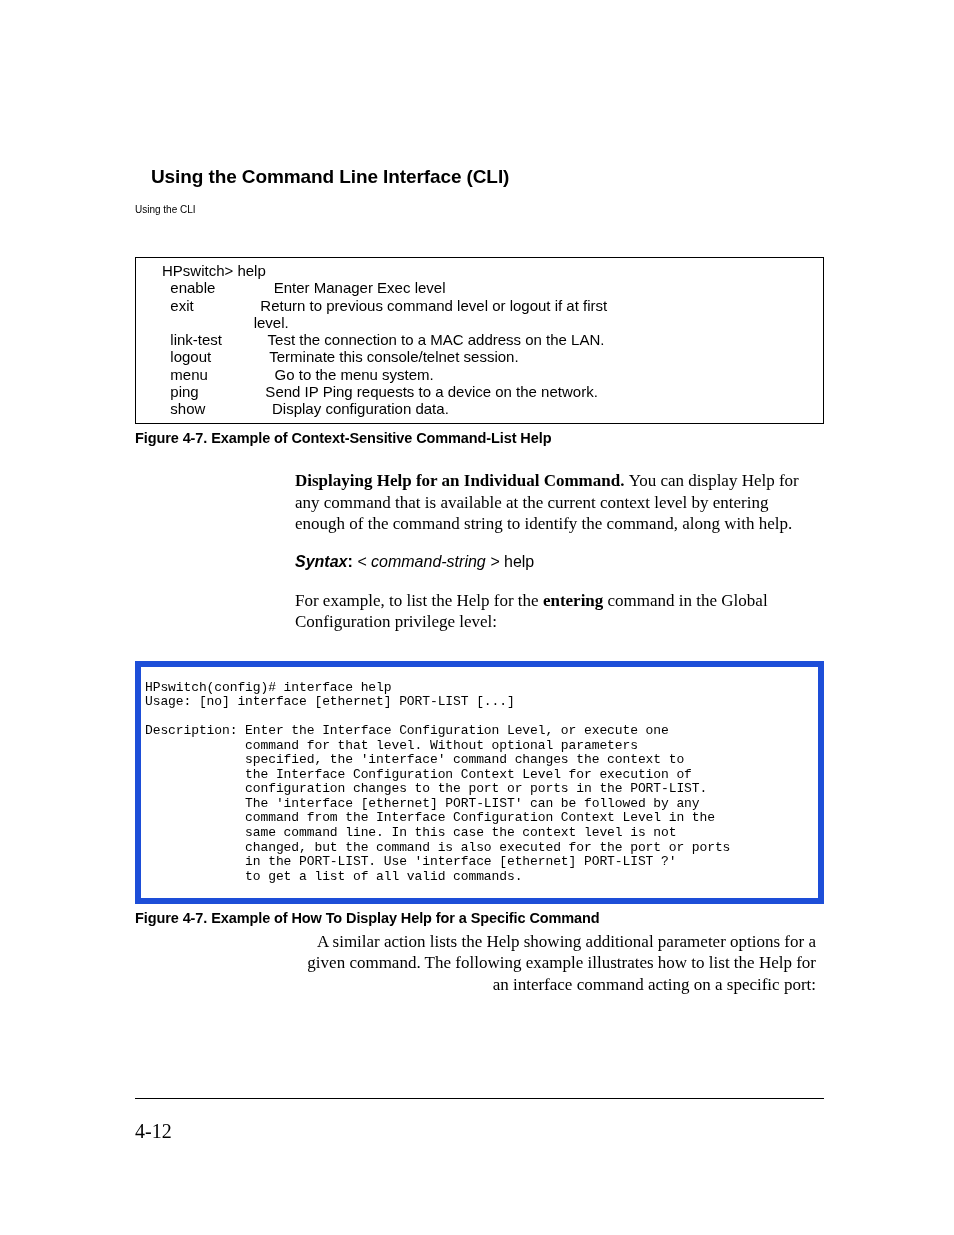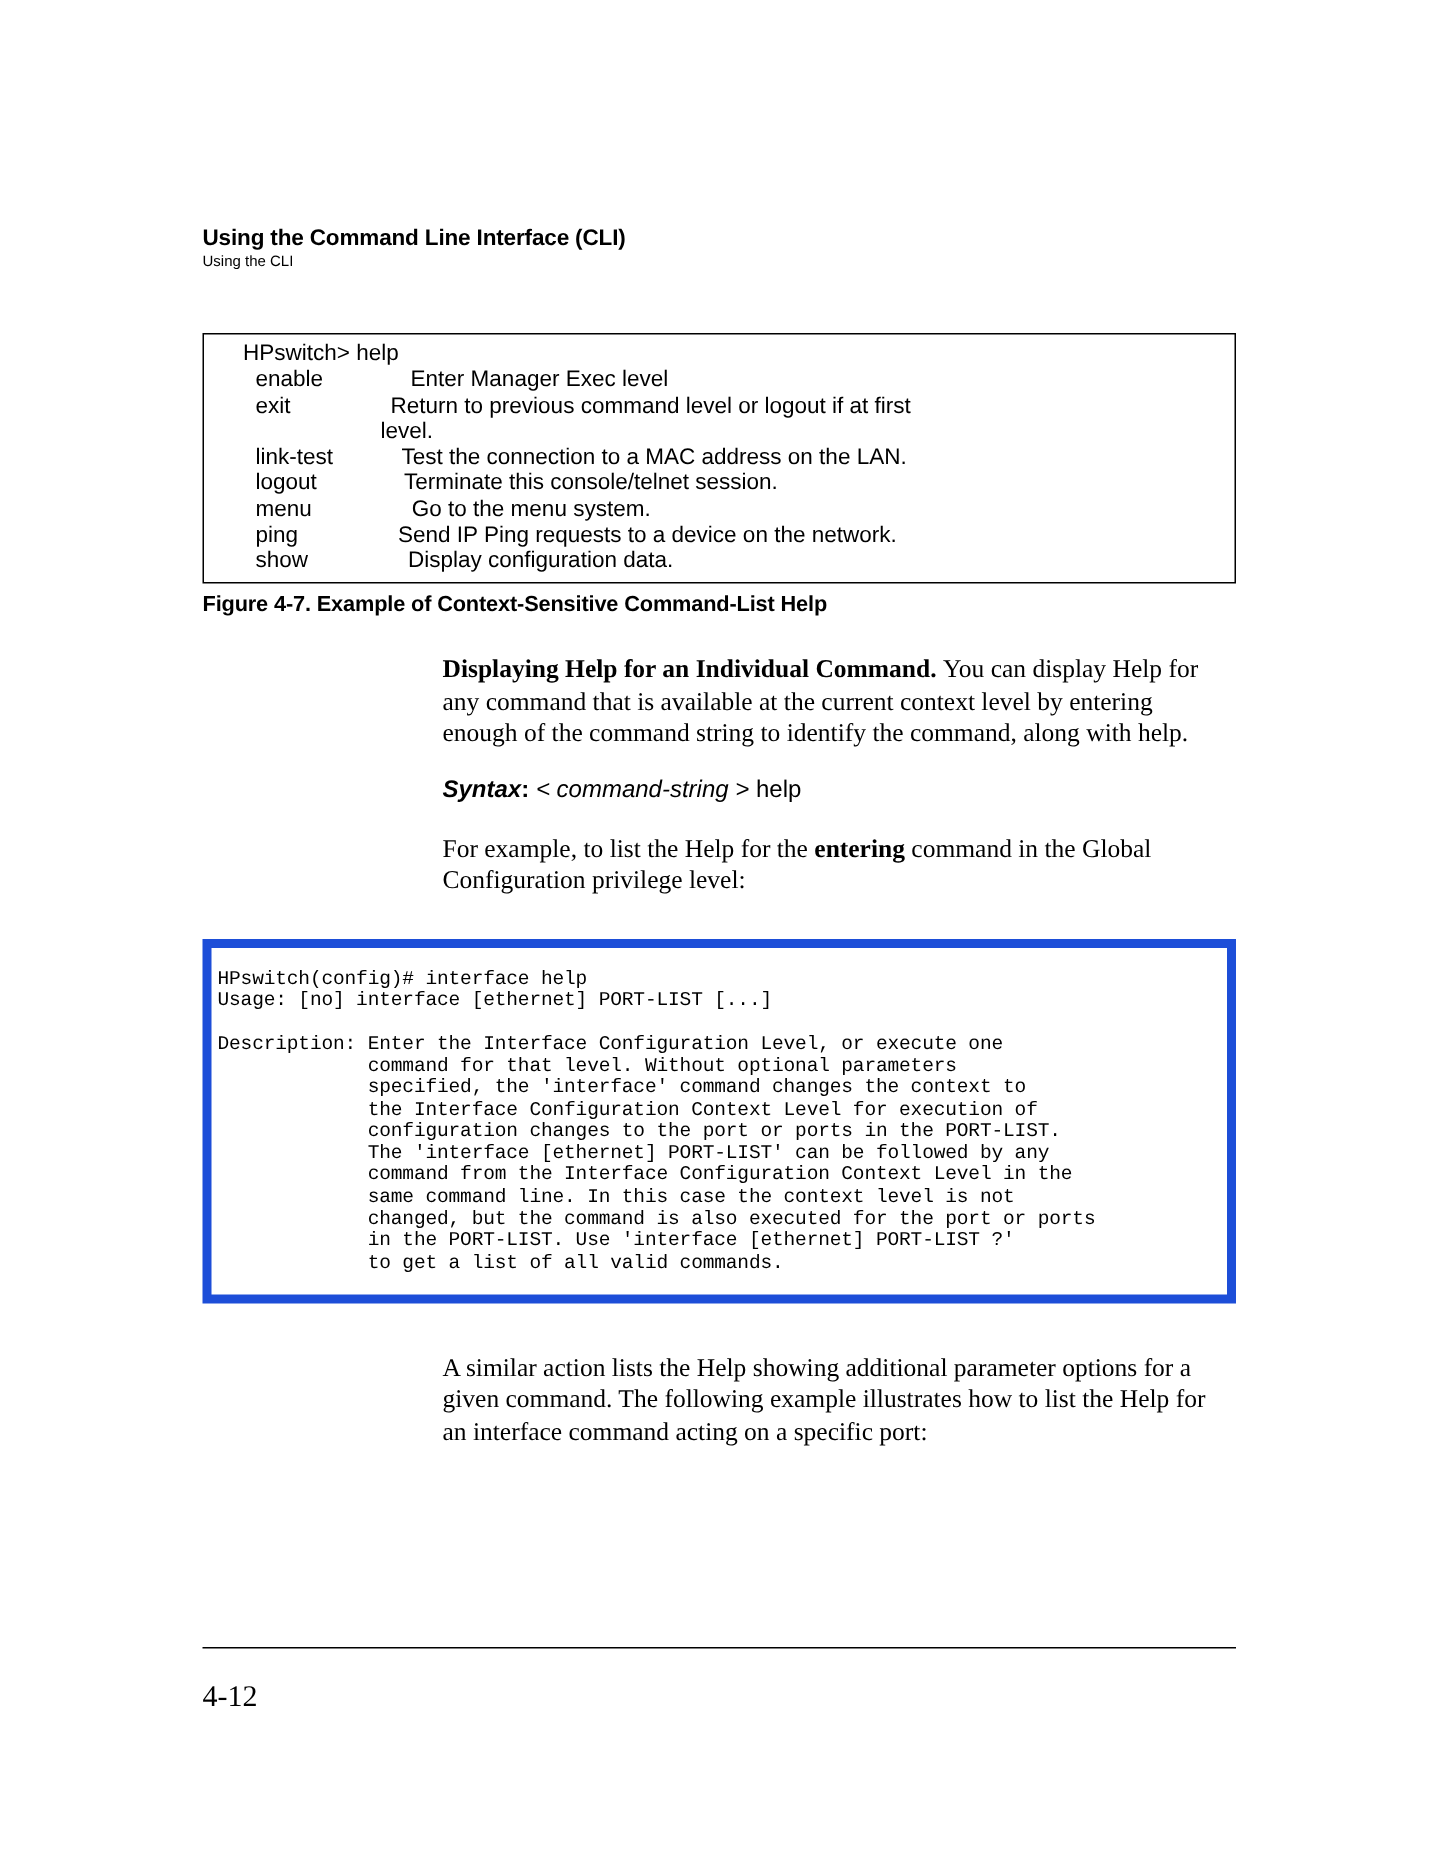--- a/index.html
+++ b/index.html
@@ -17,23 +17,23 @@
     position: absolute;
     top: 0; left: 0;
     width: 954px;
     height: 1235px;
     padding: 150px 130px 0 135px;
     box-sizing: border-box;
   }
   .header-title {
     font-family: Arial, Helvetica, sans-serif;
     font-weight: bold;
-    font-size: 15px;
+    font-size: 19px;
     letter-spacing: -0.1px;
-    margin: 0;
+    margin: 16px;
   }
   .header-sub {
     font-family: Arial, Helvetica, sans-serif;
     font-weight: normal;
     font-size: 10px;
     margin: 2px 0 0 0;
   }
   .cmd-box {
     border: 1px solid #000;
     margin-top: 42px;
@@ -133,21 +133,22 @@
              specified, the 'interface' command changes the context to
              the Interface Configuration Context Level for execution of
              configuration changes to the port or ports in the PORT-LIST.
              The 'interface [ethernet] PORT-LIST' can be followed by any
              command from the Interface Configuration Context Level in the
              same command line. In this case the context level is not
              changed, but the command is also executed for the port or ports
              in the PORT-LIST. Use 'interface [ethernet] PORT-LIST ?'
              to get a list of all valid commands.</div>
 
+  <p class="caption">Figure 4-7.   Example of How To Display Help for a Specific Command</p>
 
-  <div class="body-block" style="margin-top:32px;">
+  <div class="body-block" style="margin-top:5px;text-align:right;">
     <p>A similar action lists the Help showing additional parameter options for a given command. The following example illustrates how to list the Help for an interface command acting on a specific port:</p>
   </div>
 
   <div class="footer-rule"></div>
   <div class="page-num">4-12</div>
 
 </div>
 
 </body></html>

